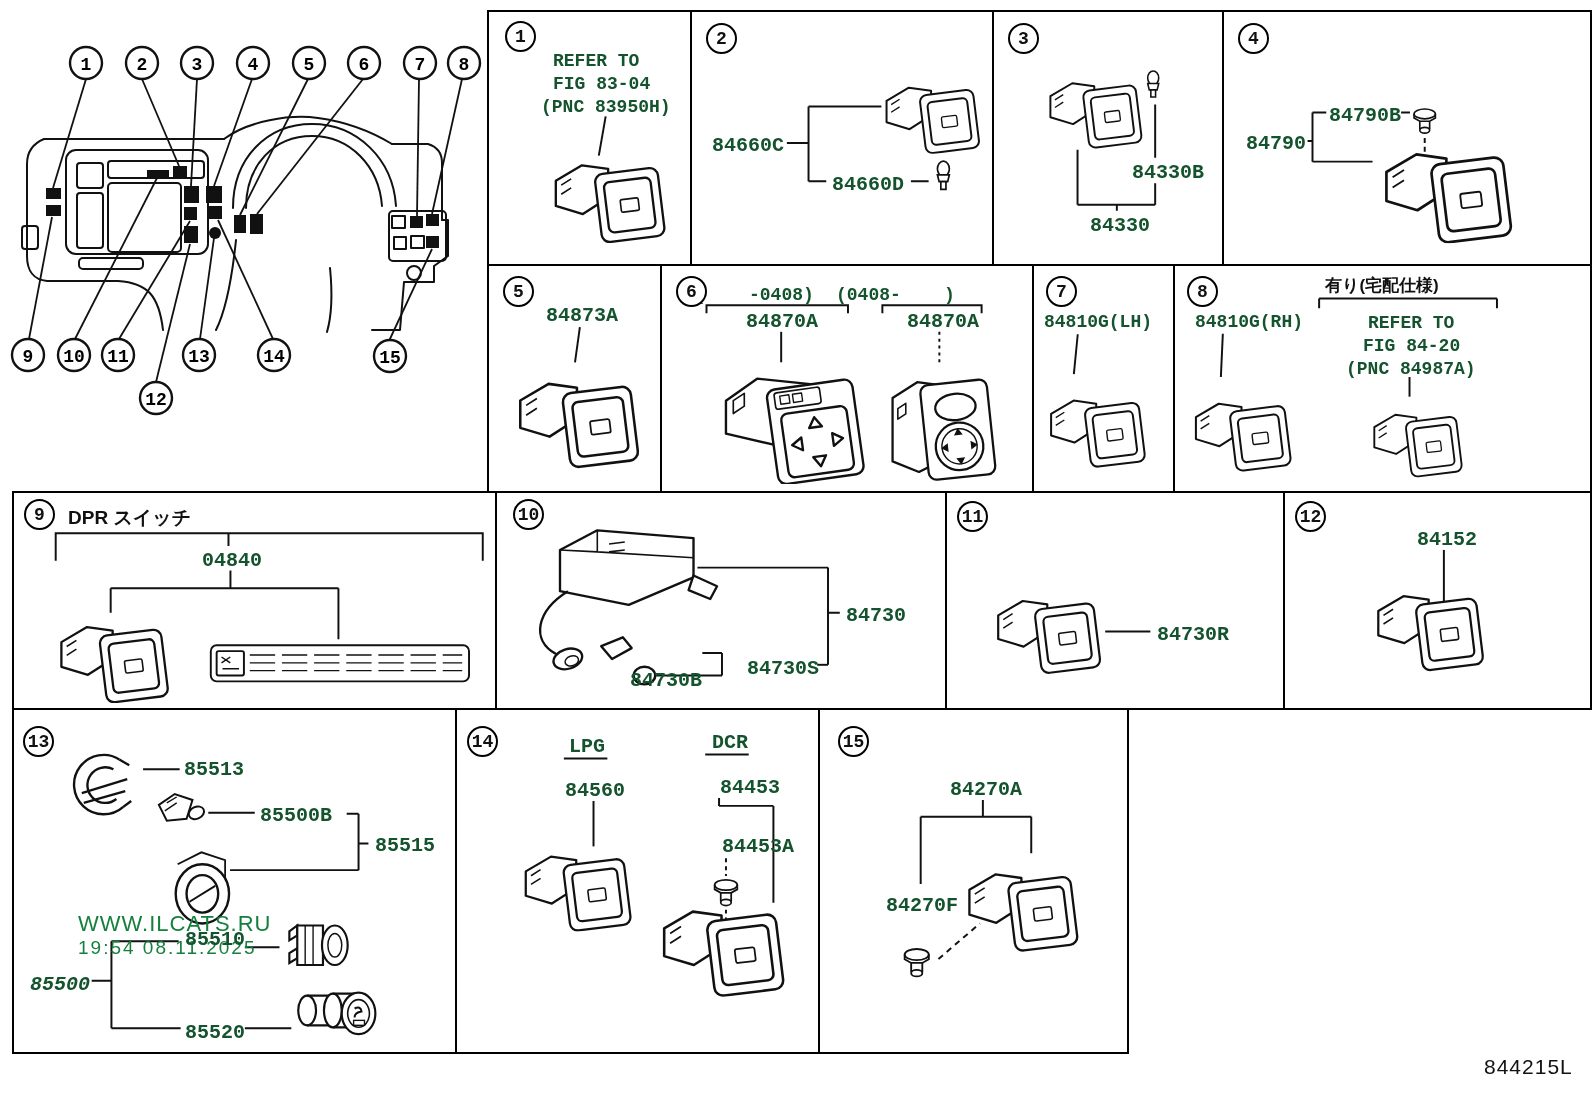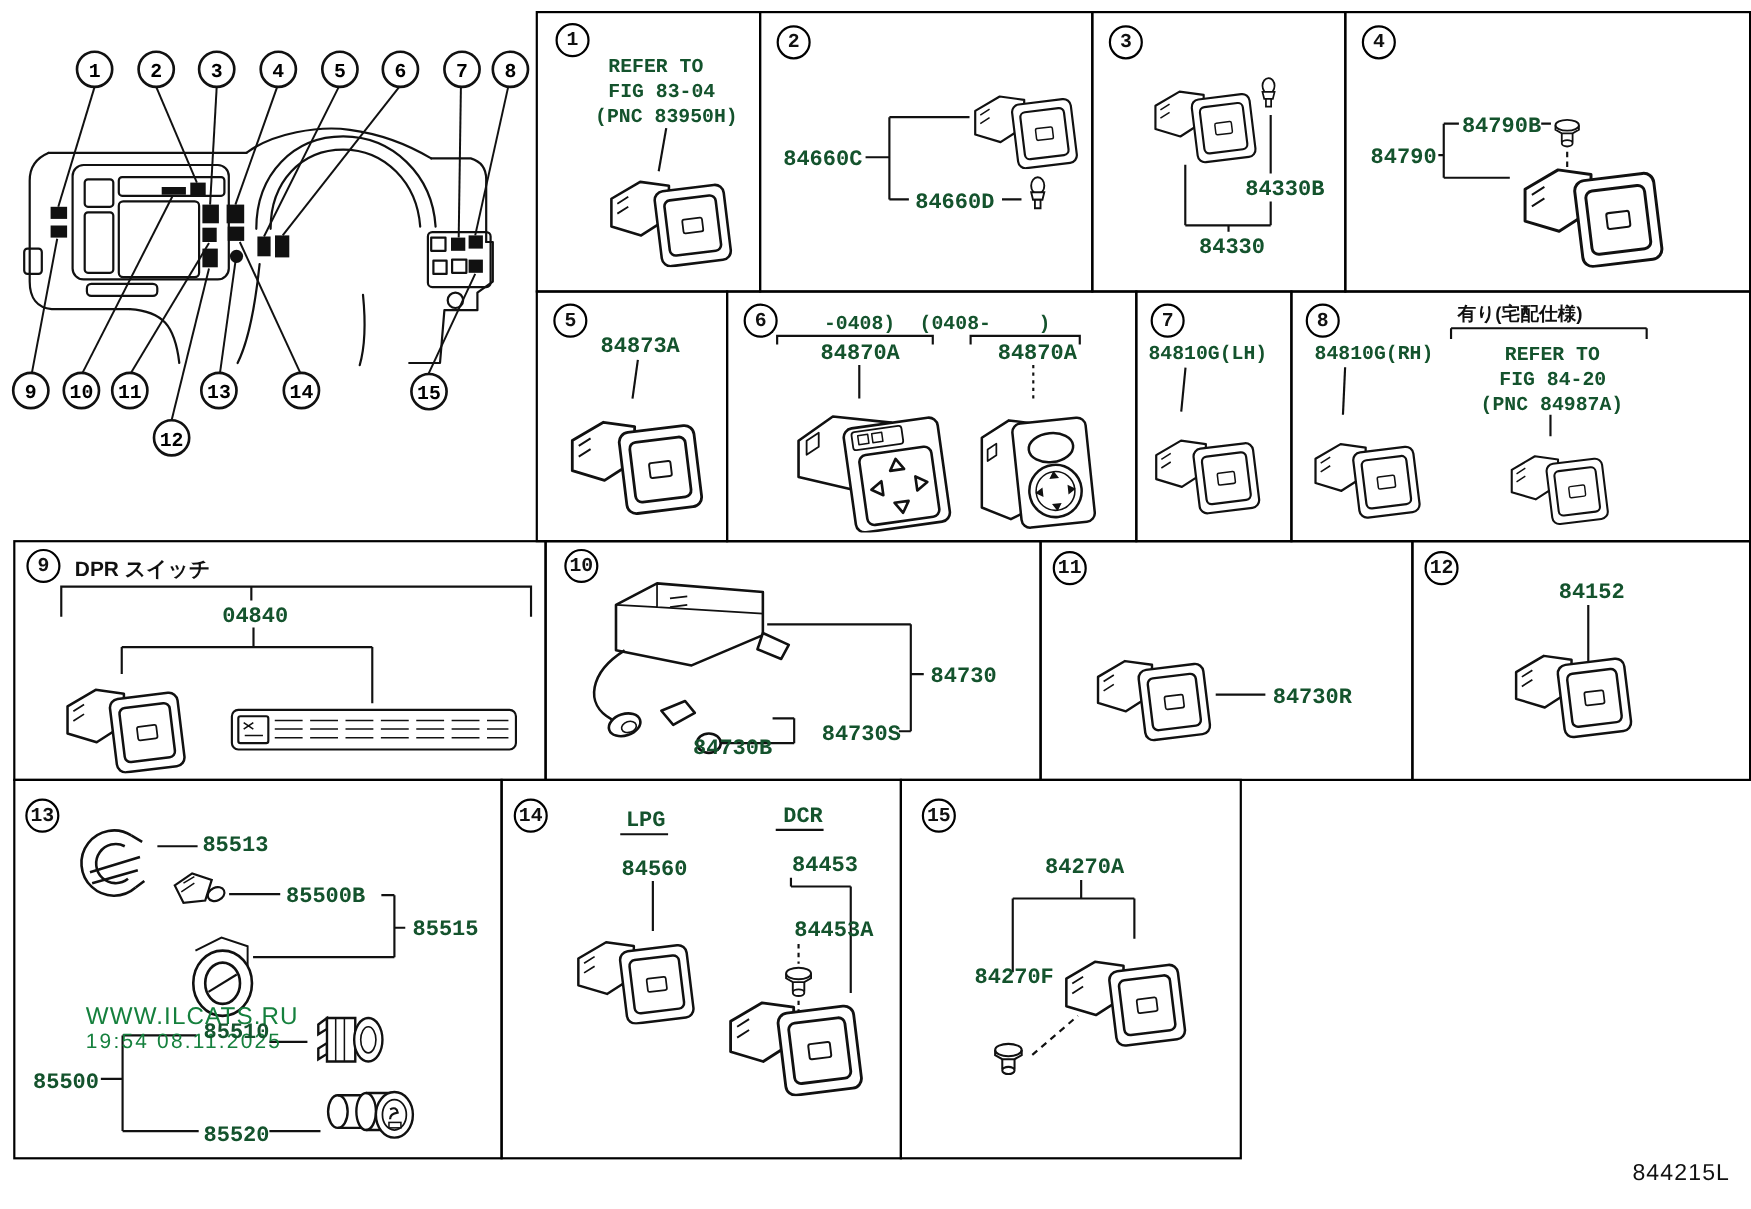--- a/index.html
+++ b/index.html
@@ -465,21 +465,21 @@
     <use href="#s-lighter" x="270" y="212" width="72" height="52"></use>
     <use href="#s-socket" x="282" y="278" width="95" height="58"></use>
   </svg>
   <span class="co" style="left:9px;top:16px;">
       <span>13</span>
     </span>
   <div class="pn" style="left:170px;top:49px;text-align:center;">85513</div>
   <div class="pn" style="left:246px;top:95px;">85500B</div>
   <div class="pn" style="left:361px;top:125px;">85515</div>
   <div class="pn" style="left:171px;top:219px;">85510</div>
-  <div class="pn" style="left:16px;top:264px;">85500</div>
+  <div class="pn" style="left:16px;top:264px;font-style:italic;">85500</div>
   <div class="pn" style="left:171px;top:312px;">85520</div>
 </div>
 
 <div class="panel" style="left:455px;top:708px;width:365px;height:346px;">
   <svg viewBox="0 0 365 346">
     <g stroke="#111" stroke-width="2" fill="none">
       <path d="M108 49 H152 M251 45 H295"></path>
       <path d="M138 92 V138"></path>
       <path d="M265 89 V97 M265 97 H320 M320 97 V195"></path>
       <path d="M272 150 V168 M272 202 V216" stroke-dasharray="4 4"></path>
@@ -504,16 +504,16 @@
       <path d="M165 91 V108 M102 108 H214 M102 108 V176 M214 108 V145"></path>
       <path d="M120 252 L162 216" stroke-dasharray="6 5"></path>
     </g>
     <use href="#s-switch" x="145" y="143" width="118" height="112"></use>
     <use href="#s-screw" x="80" y="240" width="36" height="32"></use>
   </svg>
   <span class="co" style="left:18px;top:16px;">
       <span>15</span>
     </span>
   <div class="pn" style="left:130px;top:69px;">84270A</div>
-  <div class="pn" style="left:66px;top:169px;">84270F</div>
+  <div class="pn" style="left:66px;top:185px;">84270F</div>
 </div>
 
 <div class="figcode">844215L</div>
 
 </body></html>

